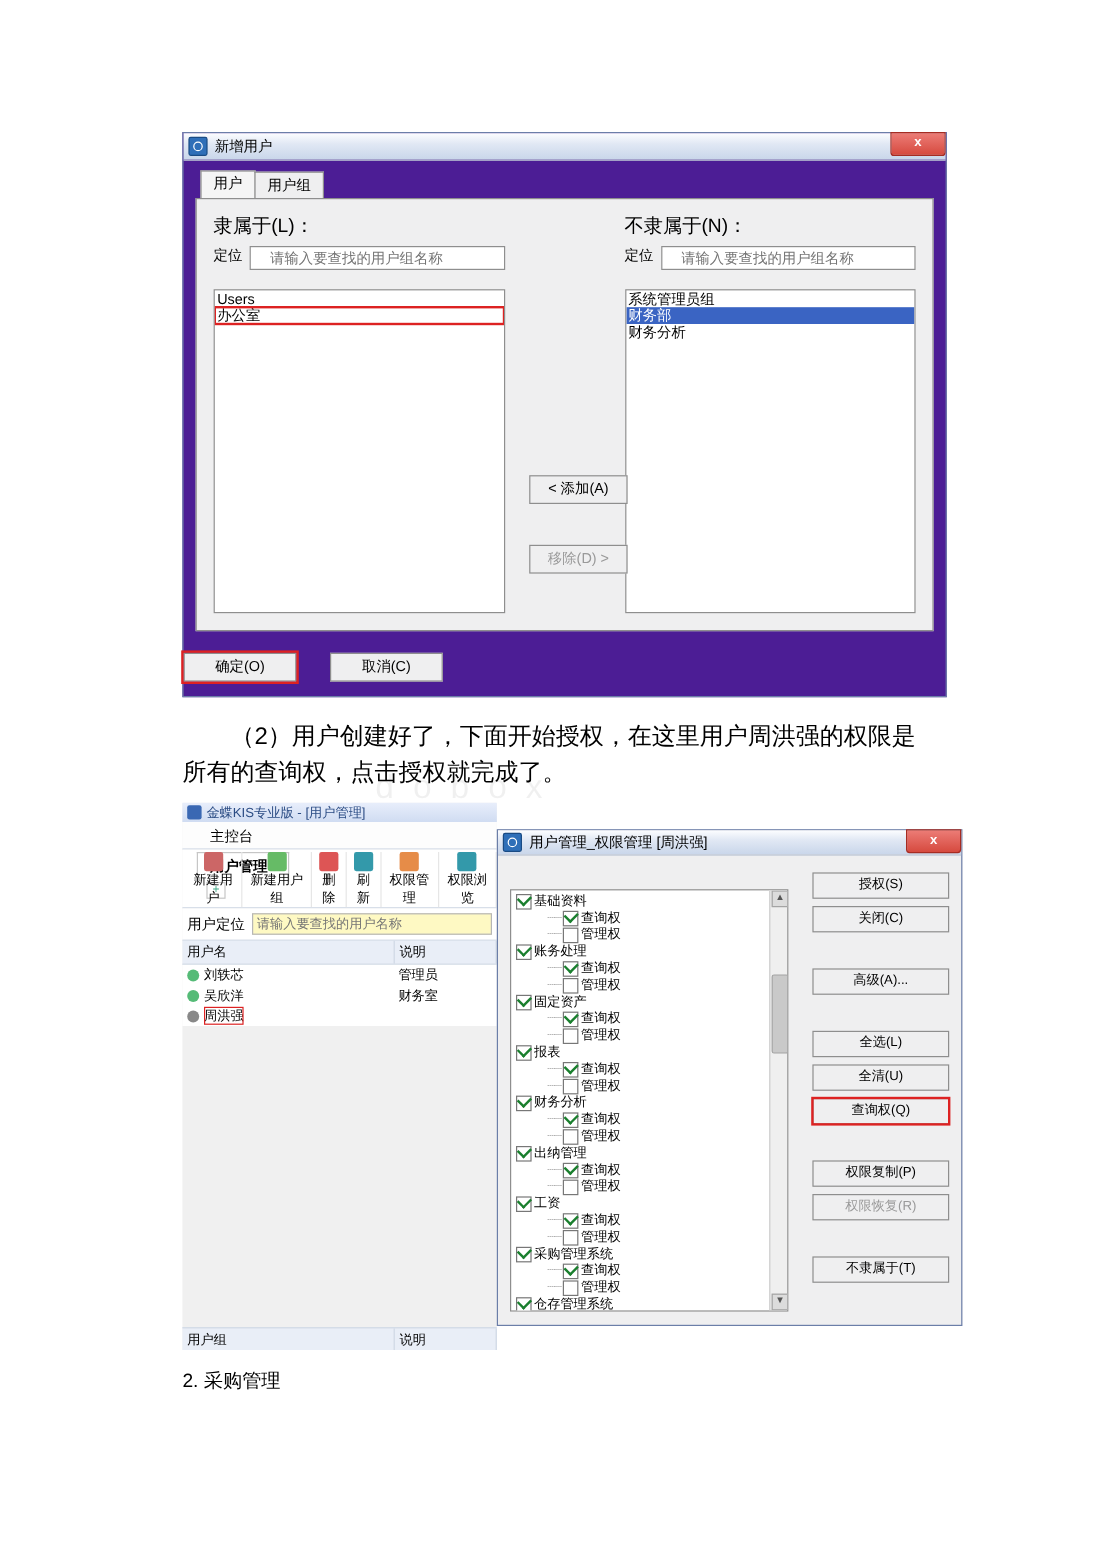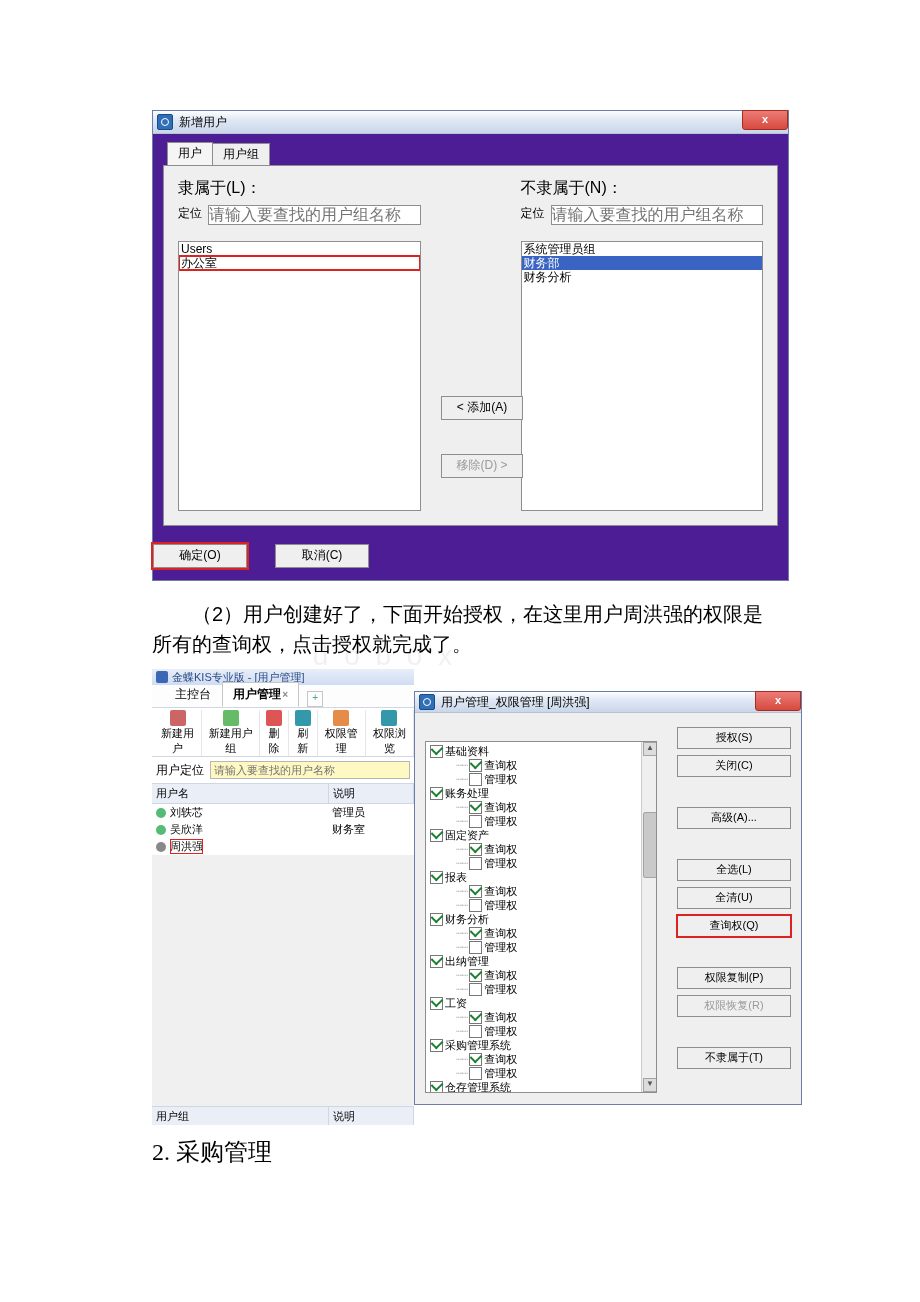--- a/index.html
+++ b/index.html
@@ -73,21 +73,21 @@
     background:#efeff0;
     padding:12px 14px 14px 14px;
   }
   .toprow{display:flex;gap:100px}
   .col{flex:1}
   .lbl{font-size:16px;margin-bottom:6px}
   .locrow{display:flex;align-items:flex-start;gap:6px;margin-bottom:16px}
   .txtin{
     flex:1;height:18px;
     border:1px solid #8e8e8e;background:#fff;
-    font-size:16px;padding:0 0;color:#777;
+    font-size:12px;padding:0 16px;color:#777;
   }
   .listbox{
     border:1px solid #8e8e8e;background:#fff;
     height:268px;overflow:hidden;position:relative;
     font-size:12px;
   }
   .listbox .item{padding:0 2px;line-height:14px}
   .listbox .item.sel{background:#3a64c3;color:#fff}
   .hl{outline:2px solid #d22;outline-offset:-1px}
   .midbtns{
@@ -116,43 +116,43 @@
   }
   .indent{letter-spacing:0}
   .watermark{
     position:absolute;
     left:34%;top:640px;
     font-size:28px;letter-spacing:4px;
     color:rgba(0,0,0,0.06);
     pointer-events:none;
   }
   .bodytext2{
-    font-size:24px;line-height:30px;margin-top:12px;font-family:Liberation Serif, serif;
+    font-size:16px;line-height:30px;margin-top:12px;
   }
 
   
   .fig2{
     position:relative;width:648px;height:456px;
     border:0;margin-top:-2px;
   }
   .umwin{
     position:absolute;left:0;top:0;width:262px;height:456px;
     background:#f0f0f0;border:0;
   }
   .umtitle{
     height:16px;background:linear-gradient(#e8eefb,#d0dcf2);
     font-size:11px;color:#2b4c84;padding:0 4px;
     display:flex;align-items:center;gap:4px;
   }
   .umtitle .ico{
     width:12px;height:12px;background:#3a68b3;border-radius:2px;
   }
   .um-tabs{
-    display:flex;align-items:flex-end;background:#fdfdfd;
-    border-bottom:1px solid #cfd7e4;height:22px;padding-left:12px;
+    display:flex;align-items:flex-start;background:#fdfdfd;
+    border-bottom:1px solid #cfd7e4;height:22px;padding-left:12px;flex-direction:column;
   }
   .um-tab{padding:3px 10px;font-size:12px;border:1px solid transparent}
   .um-tab.sel{border:1px solid #c6c6c6;border-bottom-color:#fff;background:#fff;font-weight:bold}
   .um-x{font-size:10px;color:#888;margin-left:-2px}
   .um-add{width:14px;height:14px;border:1px solid #c6c6c6;margin-left:8px;color:#4a8;text-align:center;line-height:12px;font-size:10px}
   .toolbar{
     display:flex;border-bottom:1px solid #cfd7e4;background:#fff;
     padding:2px 0 0 2px;
   }
   .tbtn{

